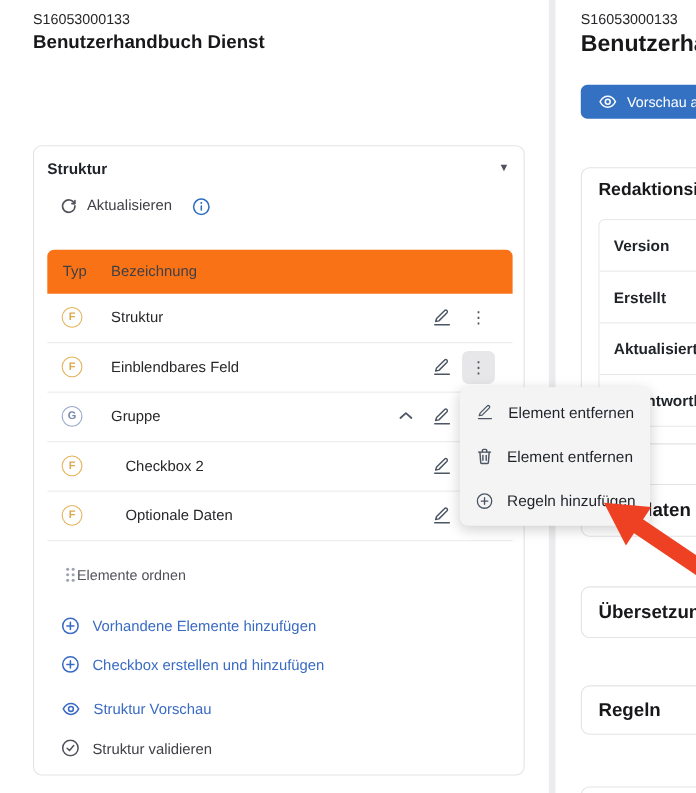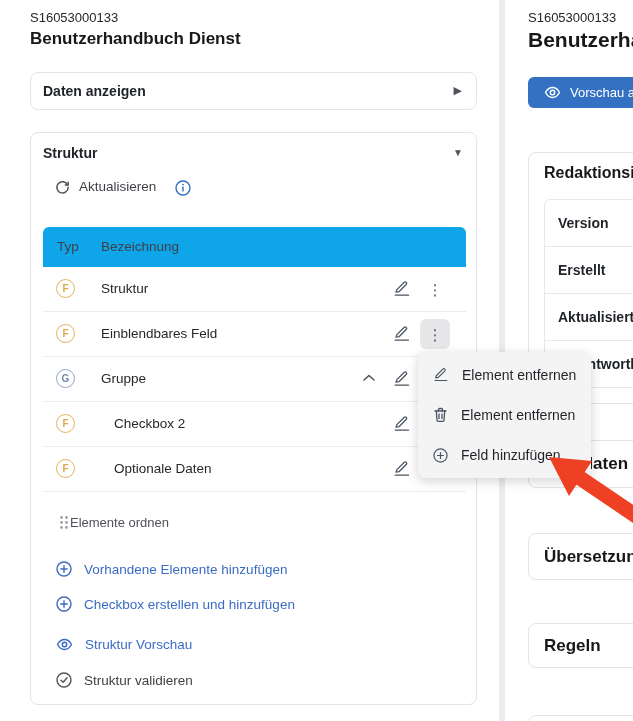--- a/index.html
+++ b/index.html
@@ -14,21 +14,21 @@
   .daten-label{position:absolute;left:12px;top:10px;font-size:14px;font-weight:700;color:#1f2328;}
   .caret-right{position:absolute;right:14px;top:12px;font-size:11px;color:#52525b;line-height:1;}
   .struktur-card{left:30px;top:132px;width:447px;height:573px;padding-left:15px;}
   .sc-title{position:absolute;left:12px;top:12px;font-size:14px;font-weight:700;color:#1f2328;}
   .caret-down{position:absolute;right:13px;top:15px;font-size:10px;color:#52525b;line-height:1;}
   .sc-toolbar{position:absolute;left:0;top:46px;height:20px;width:100%;}
   .refresh-btn{position:absolute;left:24px;top:0;display:flex;align-items:center;gap:9px;cursor:pointer;color:#3f3f46;font-size:13.5px;}
   .info-btn{position:absolute;left:144px;top:1px;cursor:pointer;}
   
   .sc-table{position:absolute;left:12px;top:94px;width:423px;}
-  .thead{position:relative;height:40px;background:#0ea5e9;border-radius:6px 6px 0 0;}
+  .thead{position:relative;height:40px;background:#f97316;border-radius:6px 6px 0 0;}
   .th{position:absolute;top:12px;font-size:13.5px;color:#3f3f46;}
   .th-typ{left:14px;} .th-bez{left:58px;}
   .trow{position:relative;height:44px;border-bottom:1px solid #ececef;}
   .type-badge{position:absolute;left:13px;top:12px;width:19px;height:19px;border-radius:50%;
     box-sizing:border-box;border:1.5px solid #e3b35c;color:#dca94e;font-size:10px;font-weight:700;
     display:flex;align-items:center;justify-content:center;}
   .type-badge.g{border-color:#97a6c8;color:#7588ab;}
   .row-label{position:absolute;left:58px;top:14px;font-size:13.5px;color:#27272a;}
   .indent .row-label{left:71px;}
   .pencil-btn{position:absolute;left:350px;top:13px;width:20px;height:20px;cursor:pointer;}
@@ -76,24 +76,20 @@
 </style>
 </head>
 <body>
 
 <div class="page">
 
   <div class="left-panel">
     <div class="lp-id">S16053000133</div>
     <div class="lp-title">Benutzerhandbuch Dienst</div>
 
-    <div class="card daten-card">
-      <span class="daten-label">Daten anzeigen</span>
-      <span class="caret-right">▶</span>
-    </div>
 
     <div class="card struktur-card">
       <span class="sc-title">Struktur</span>
       <span class="caret-down">▼</span>
 
       <div class="sc-toolbar">
         <span class="refresh-btn">
           <svg class="icon-svg" width="15" height="15" viewBox="0 0 16 16" fill="none" stroke="#52525b" stroke-width="1.6" stroke-linecap="round">
             <path d="M13.5 6.5 A6 6 0 1 0 14 8.7"></path>
               <path d="M14 3.5 v3 h-3" stroke-linejoin="round"></path>
@@ -295,21 +291,21 @@
           <line x1="9" y1="7" x2="9" y2="11.5"></line>
       </svg>
       <span>Element entfernen</span>
     </div>
     <div class="menu-item">
       <svg class="icon-svg" width="15" height="15" viewBox="0 0 16 16" fill="none" stroke="#4b5563" stroke-width="1.3" stroke-linecap="round">
         <circle cx="8" cy="8" r="7"></circle>
           <line x1="8" y1="4.8" x2="8" y2="11.2"></line>
           <line x1="4.8" y1="8" x2="11.2" y2="8"></line>
       </svg>
-      <span>Feld hinzufügen</span>
+      <span>Regeln hinzufügen</span>
     </div>
   </div>
 
   <svg class="arrow-annotation" viewBox="0 0 633 721">
     <line x1="648" y1="524" x2="580" y2="478" stroke="#ee4023" stroke-width="15"></line>
     <polygon points="549,457 592,461 569,496" fill="#ee4023"></polygon>
   </svg>
 
 </div>
 

